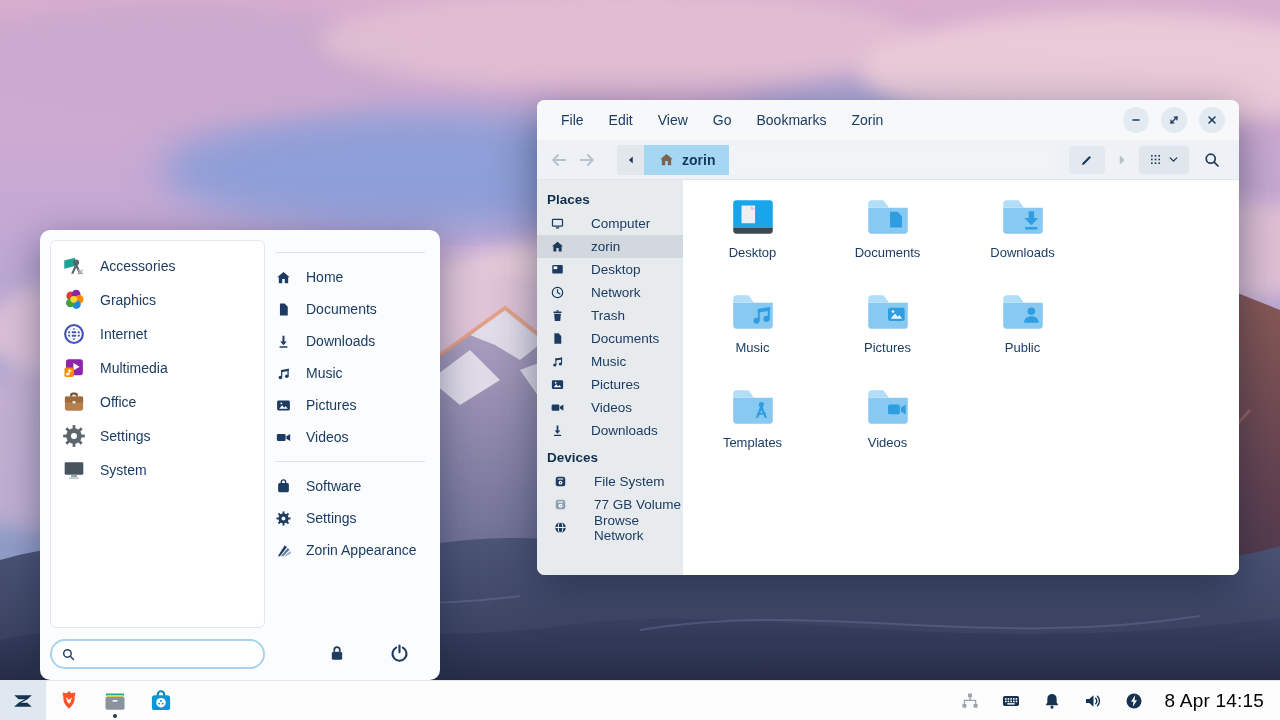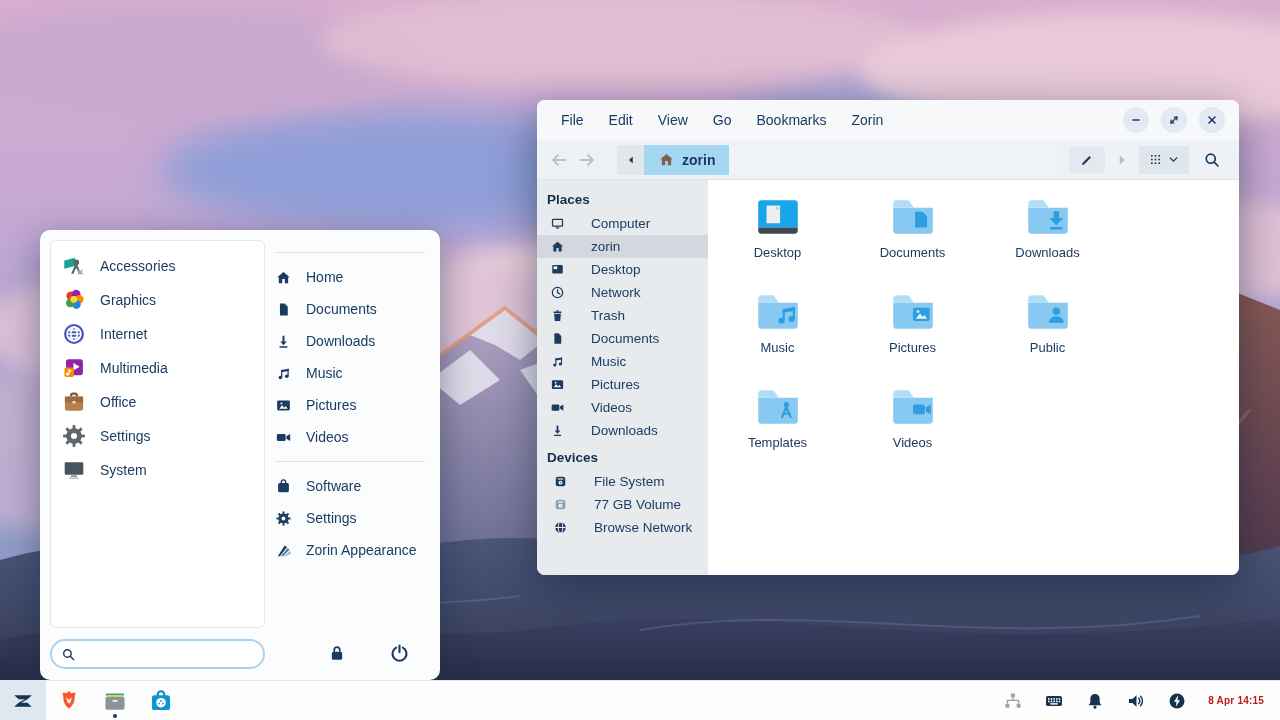--- a/index.html
+++ b/index.html
@@ -22,21 +22,21 @@
     display:flex; align-items:center; z-index:50;
   }
   .tb-left { display:flex; align-items:center; height:100%; }
   .tb-app { width:46px; height:100%; display:flex; align-items:center; justify-content:center; position:relative; }
   .tb-app.active { background:#dfe7f1; }
   .tb-app .icn { width:26px; height:26px; }
   .run-dot { position:absolute; bottom:2px; left:50%; transform:translateX(-50%);
     width:4px; height:4px; border-radius:50%; background:#20354e; }
   .tb-right { margin-left:auto; display:flex; align-items:center; gap:21px; padding-right:16px; height:100%; }
   .tb-right .icn { width:20px; height:20px; }
-  #clock { font-size:10px; font-weight:700; color:#b91c1c; letter-spacing:.2px; }
+  #clock { font-size:19px; font-weight:400; color:#000000; letter-spacing:.2px; }
 
   
   #start-menu {
     position:absolute; left:0; top:230px; width:400px; height:450px;
     background:#fbfcfe; border-radius:10px;
     box-shadow:0 10px 36px rgba(20,35,60,.45); z-index:40;margin-left:40px;
   }
   #sm-card {
     position:absolute; left:10px; top:10px; width:215px; bottom:52px;
     background:#ffffff; border:1px solid #e4e8ee; border-radius:6px; padding-top:8px;
@@ -89,21 +89,21 @@
   .tool-btn { height:28px; border-radius:4px; background:#e3e9ee; display:flex; align-items:center;
     justify-content:center; color:#1c3c63; }
   #btn-edit-path { width:36px; } #btn-edit-path .icn { width:16px; height:16px; }
   .tri-fwd { width:18px; height:18px; color:#b7c1cb; }
   #btn-view { width:50px; gap:4px; background:#dfe6ec; }
   #btn-view .icn { width:15px; height:15px; }
   #btn-view .chev { width:13px; height:13px; }
   #btn-search { width:30px; background:transparent; } #btn-search .icn { width:18px; height:18px; }
 
   #fm-body { flex:1; display:flex; min-height:0; }
-  #fm-sidebar { width:171px; background:#e7ebee; padding-top:4px; overflow:hidden; }
+  #fm-sidebar { width:146px; background:#e7ebee; padding-top:4px; overflow:hidden; }
   .fm-head { font-weight:700; font-size:13.5px; color:#132f4e; padding:8px 10px 5px; }
   .fm-side-item { display:flex; align-items:center; gap:26px; height:23px; padding-left:13px;
     font-size:13.5px; color:#1c3c63; }
   .fm-side-item .icn { width:15px; height:15px; }
   .fm-side-item.sel { background:#d2d8dd; }
   .fm-side-item.indent { padding-left:16px; }
   .icn.vol { color:#8ba0b3; }
 
   #fm-content { flex:1; background:#ffffff; padding:12px 0 0 2px; }
   #folder-grid { display:grid; grid-template-columns:repeat(3,135px); grid-auto-rows:95px; }

